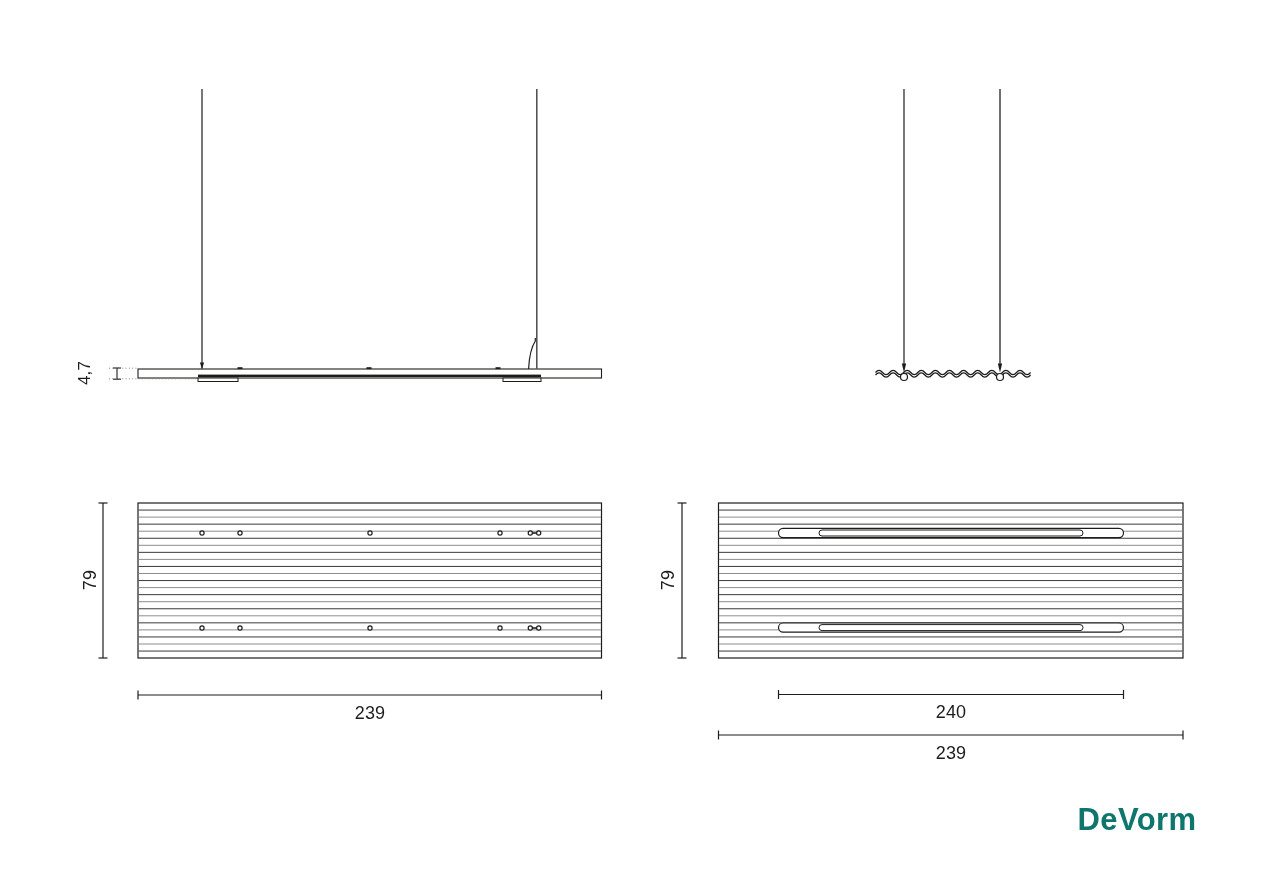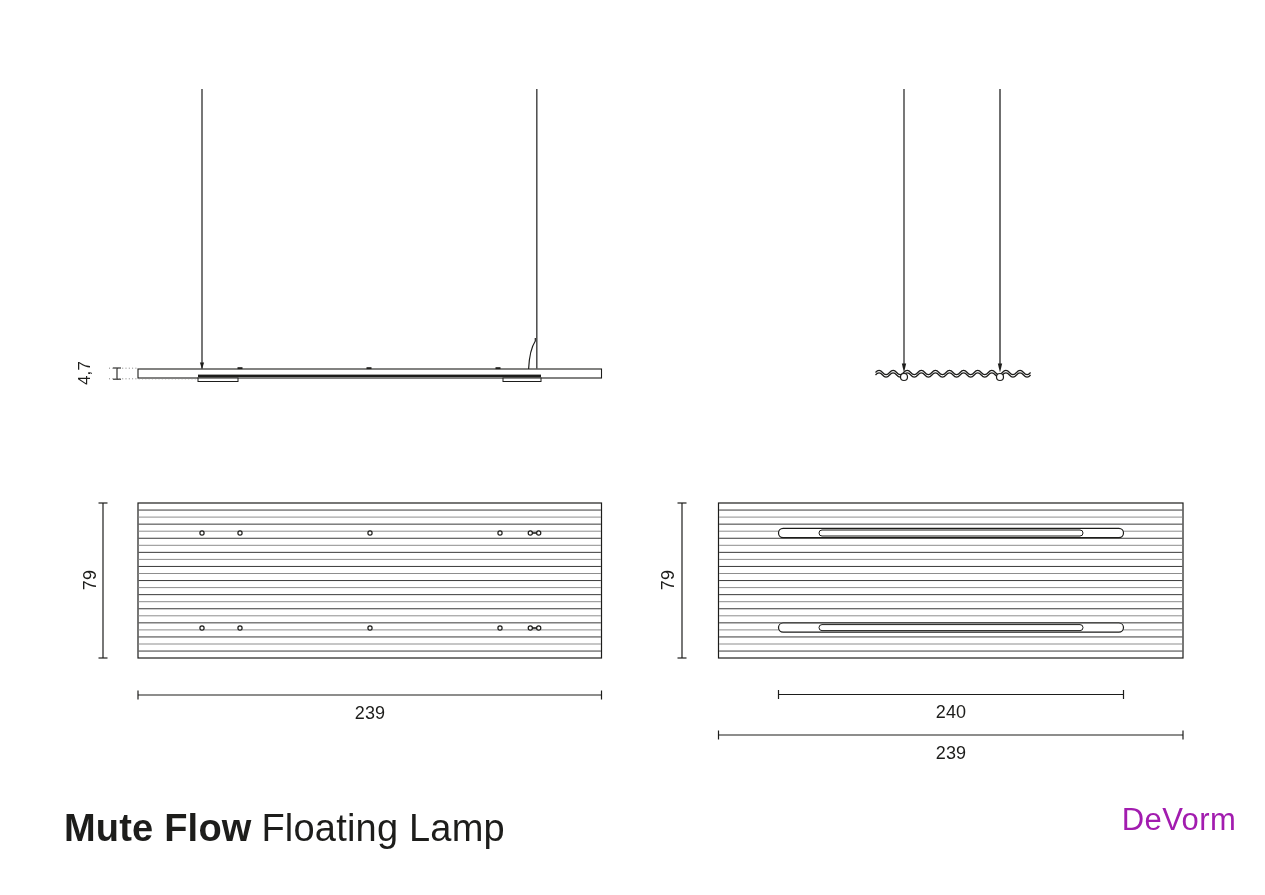--- a/index.html
+++ b/index.html
@@ -13,21 +13,21 @@
     transform:translate(-50%,-50%);white-space:nowrap;line-height:1;
   }
   .dim.rot{transform:translate(-50%,-50%) rotate(-90deg);}
   #title{
     position:absolute;left:64px;top:809px;font-size:38px;line-height:1;
     color:#1d1d1b;white-space:nowrap;letter-spacing:.2px;
   }
   #title .b{font-weight:700;margin-right:.26em;}
   #brand{
     position:absolute;left:1137px;top:820px;transform:translate(-50%,-50%);
-    font-size:31px;font-weight:400;letter-spacing:.4px;color:#a21caf;white-space:nowrap;margin-left:42px;
+    font-size:31px;font-weight:700;letter-spacing:.4px;color:#0f766e;white-space:nowrap;
   }
 </style>
 </head>
 <body>
 
 <div id="sheet">
 
   <svg id="drawing" width="1265" height="895" viewBox="0 0 1265 895">
     <g id="g-side">
         <line x1="202" y1="89" x2="202" y2="368.5" stroke="#4a4a4a" stroke-width="1.5" fill="none"></line>
@@ -142,18 +142,15 @@
 
   <div class="dim rot" style="left:84px;top:373px;font-size:17px;">4,7</div>
 
   <div class="dim rot" style="left:90px;top:580px;">79</div>
   <div class="dim" style="left:370px;top:713px;">239</div>
 
   <div class="dim rot" style="left:668px;top:580px;">79</div>
   <div class="dim" style="left:951px;top:712px;">240</div>
   <div class="dim" style="left:951px;top:753px;">239</div>
 
-  <div id="title">
-    <span class="b">Mute Flow</span><span>Floating Lamp</span>
-  </div>
 
   <div id="brand">DeVorm</div>
 </div>
 
 </body></html>

